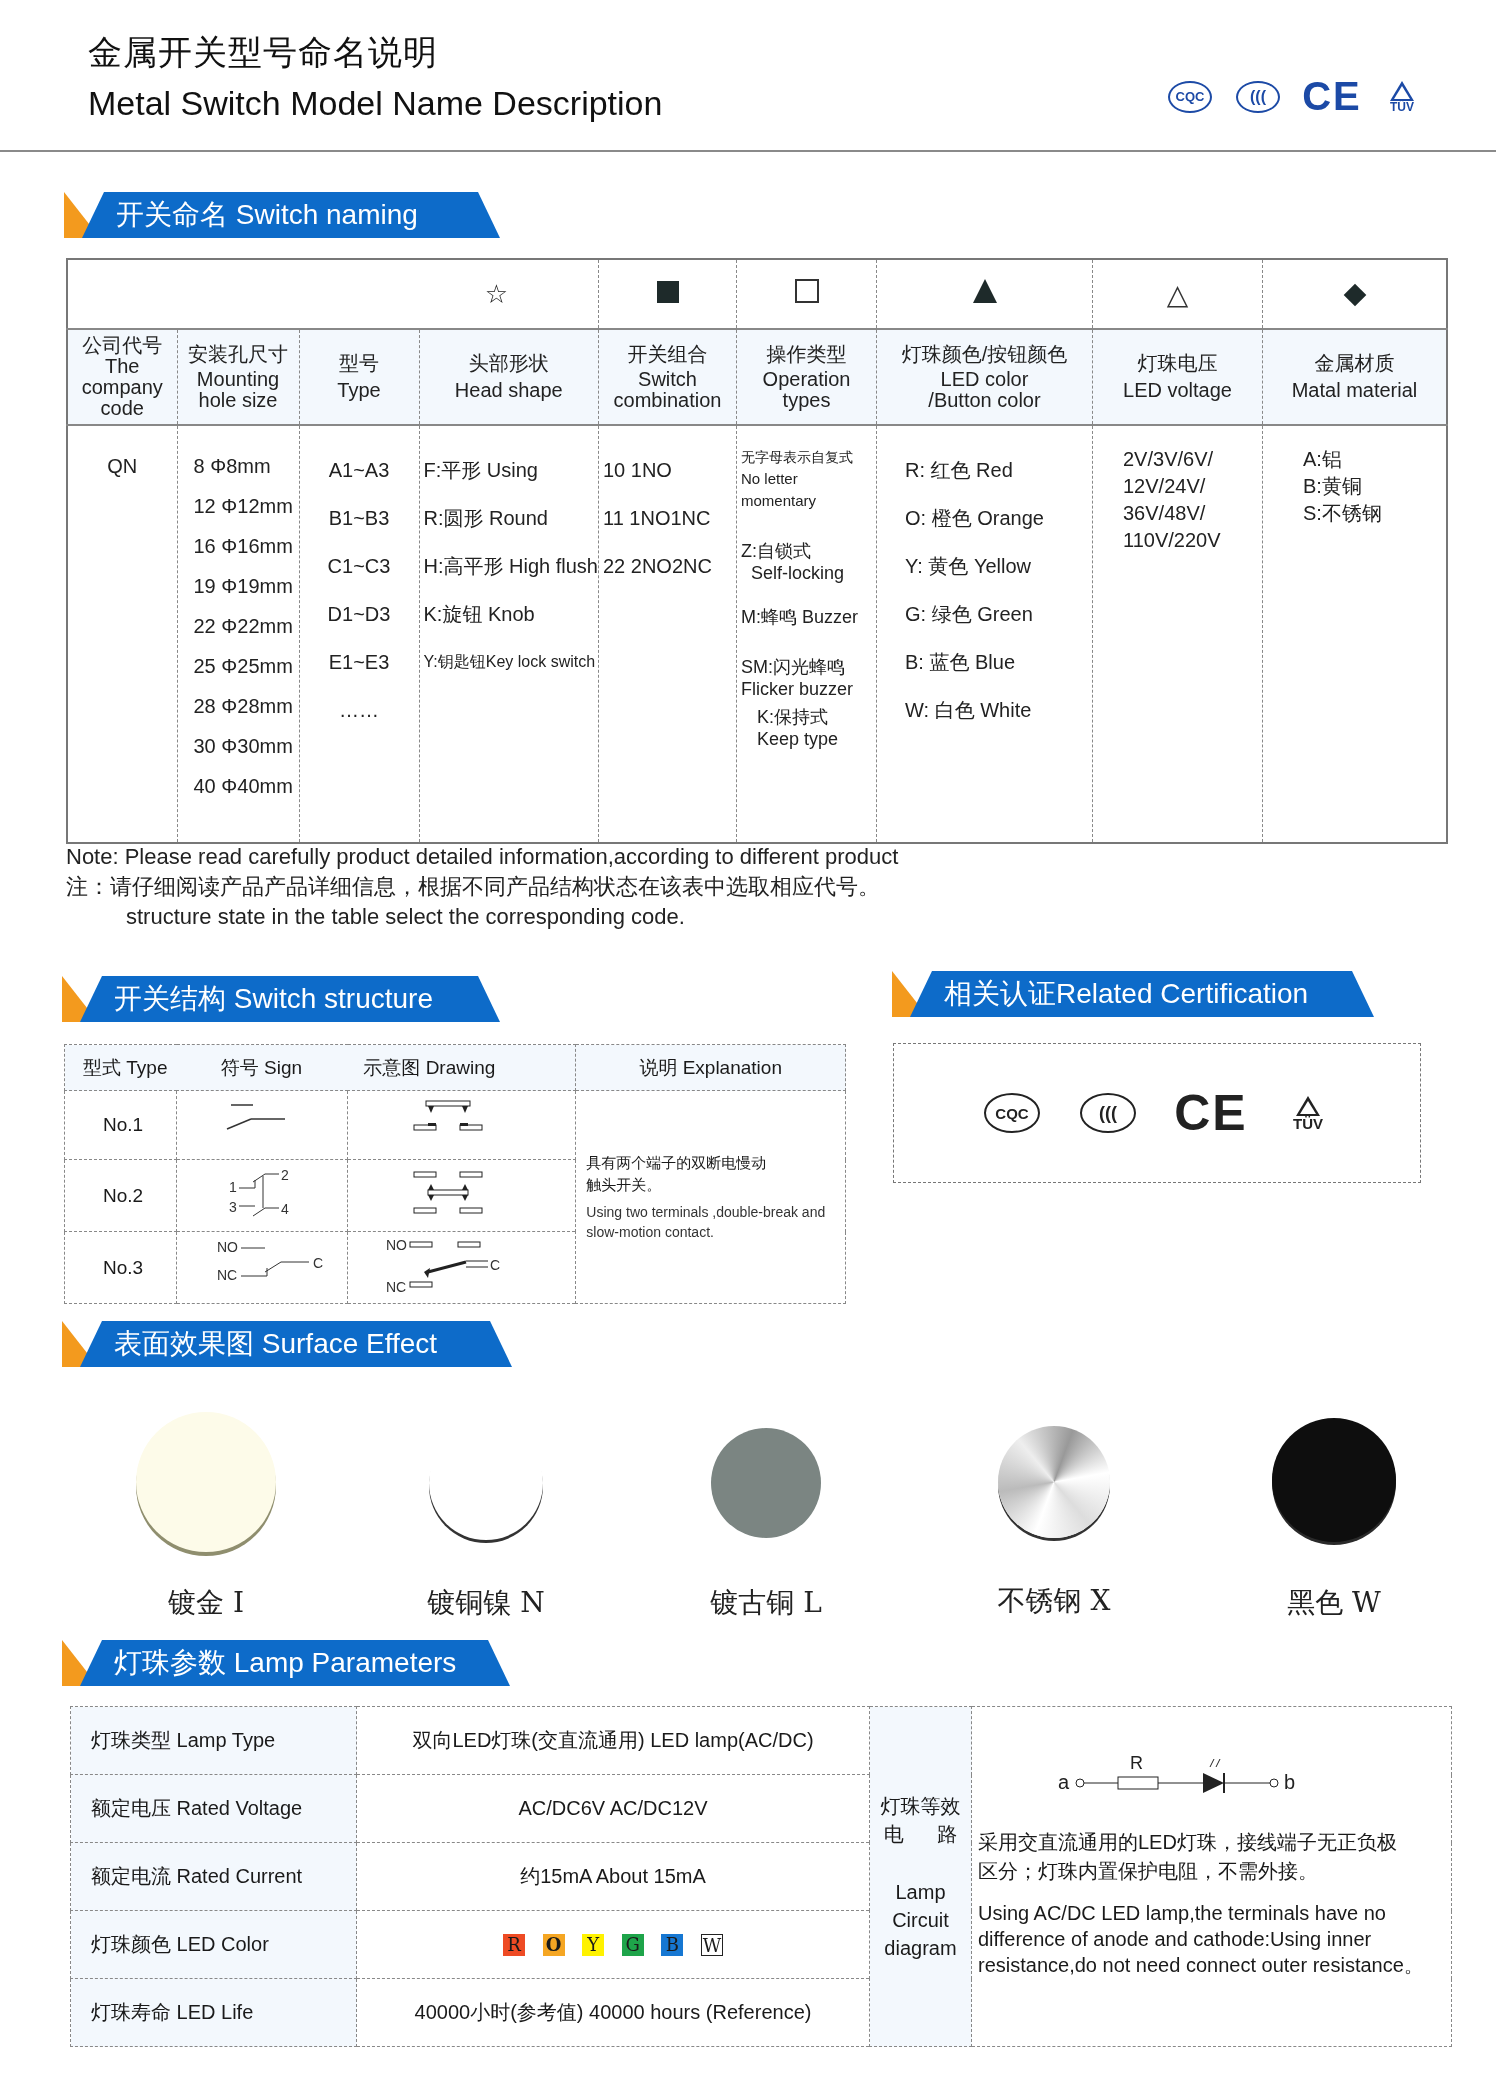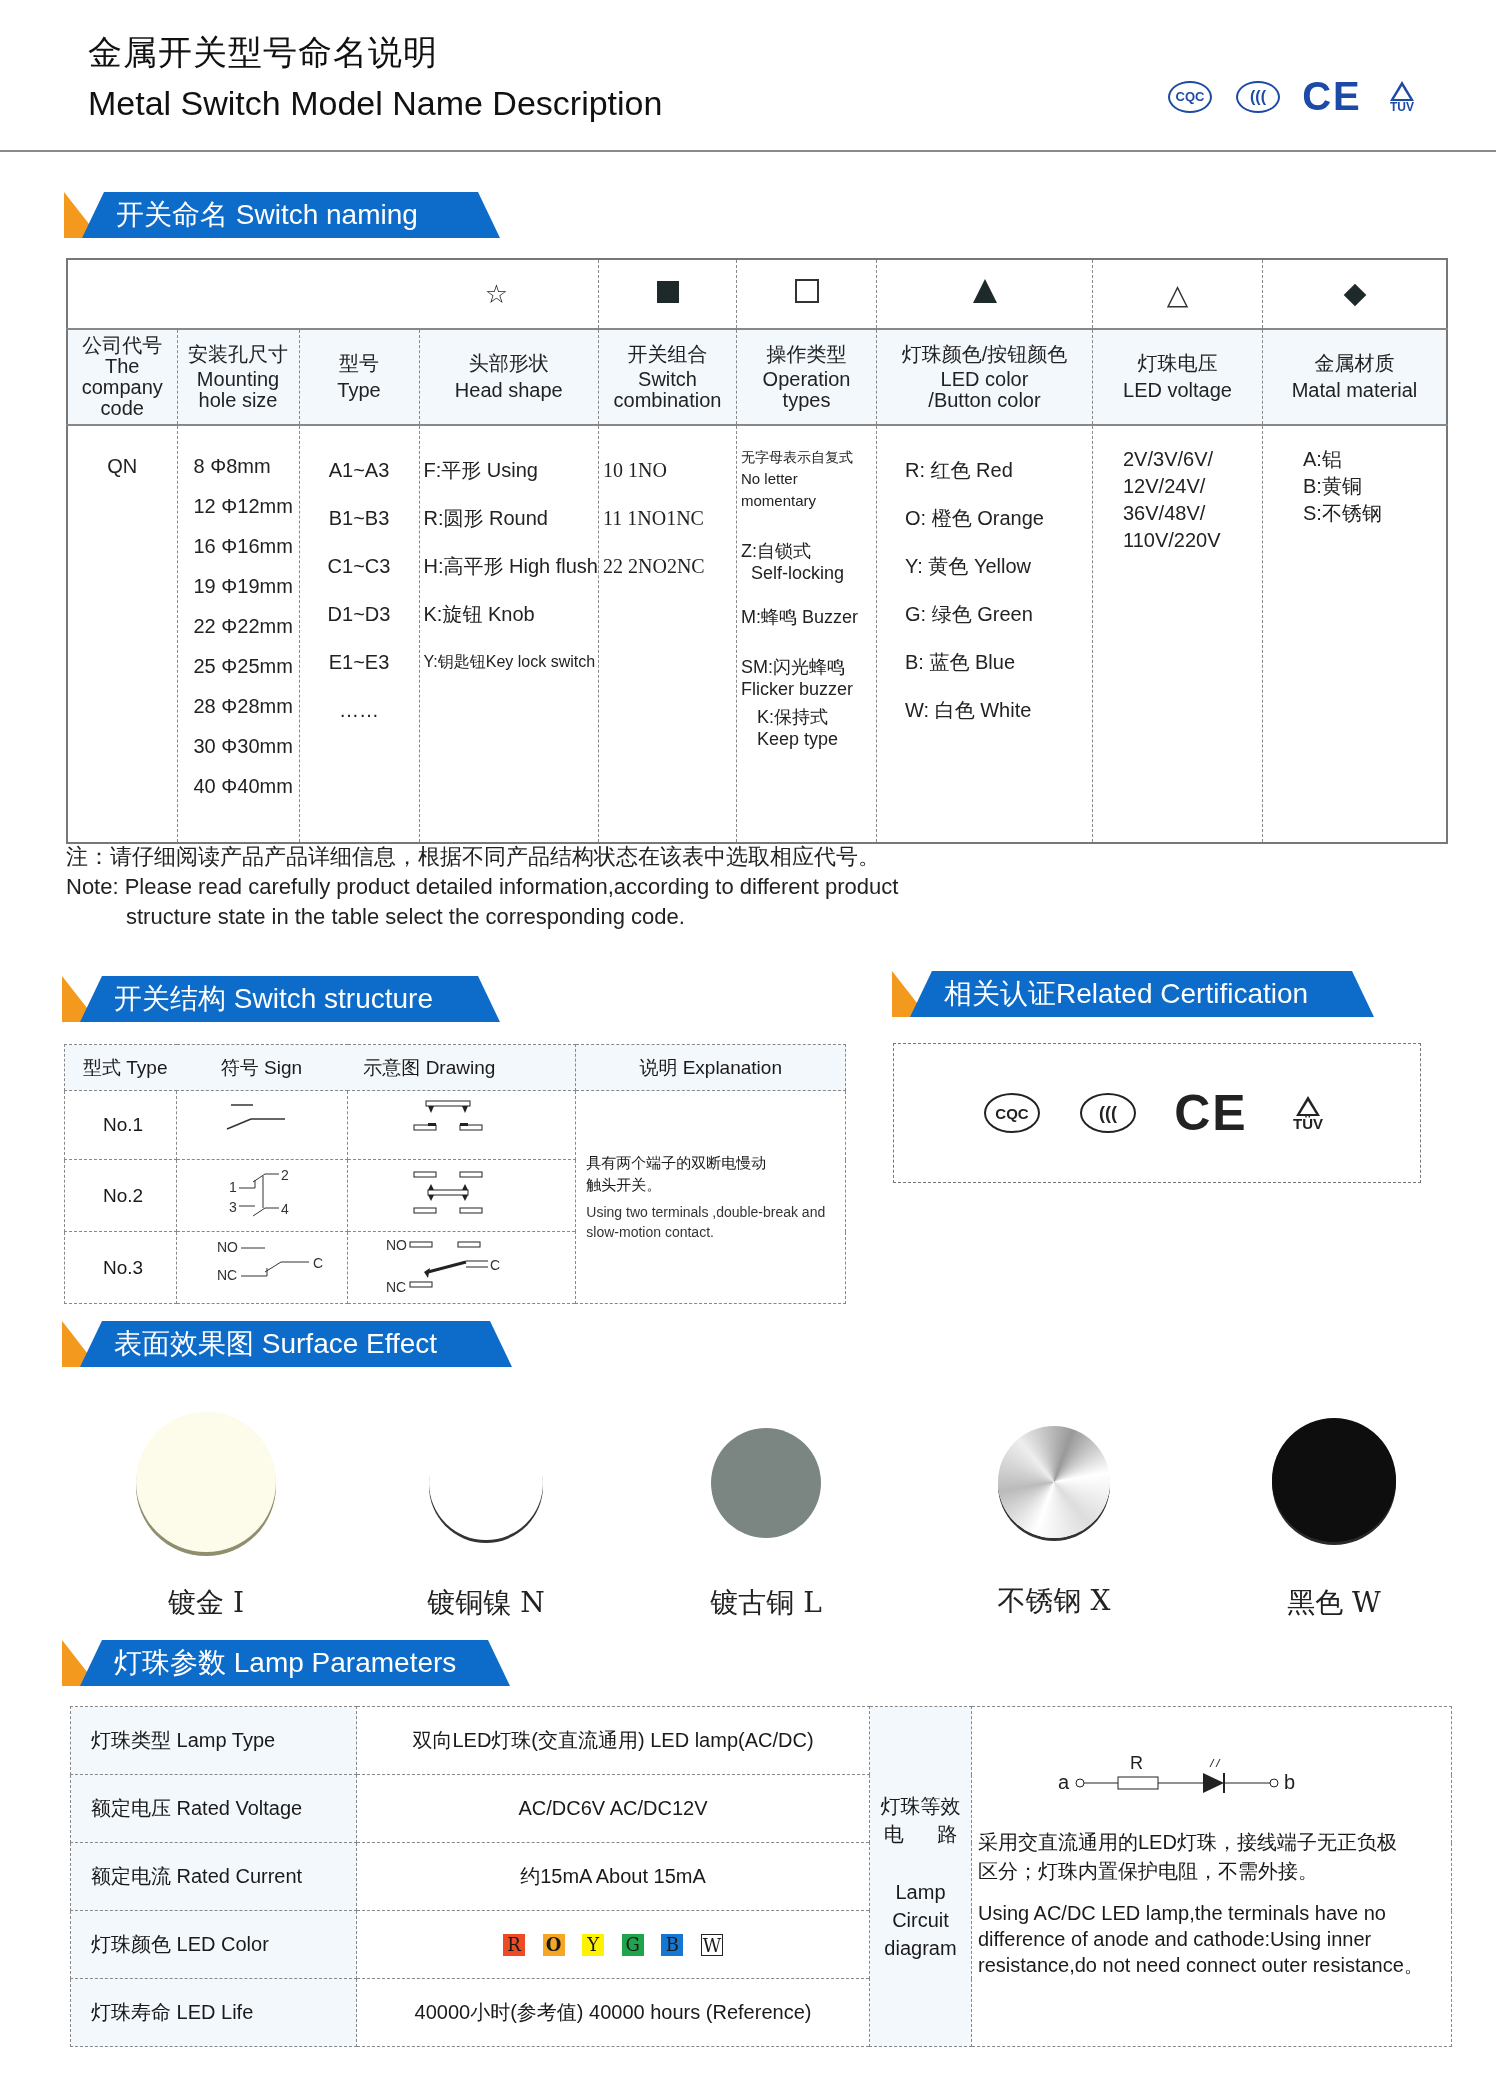--- a/index.html
+++ b/index.html
@@ -159,21 +159,21 @@
     <td>
           <div class="lst" style="padding-left:4px;">
       <div style="line-height:48px;">F:平形 Using</div>
             <div style="line-height:48px;">R:圆形 Round</div>
             <div style="line-height:48px;">H:高平形 High flush</div>
       <div style="line-height:48px;">K:旋钮 Knob</div>
             <div style="line-height:48px;font-size:16px;">Y:钥匙钮Key lock switch</div>
     </div>
         </td>
     <td>
-          <div class="lst" style="padding-left:4px;font-family:Liberation Serif, serif;">
+          <div class="lst" style="padding-left:4px;">
       <div style="line-height:48px;">10  1NO</div>
             <div style="line-height:48px;">11  1NO1NC</div>
             <div style="line-height:48px;">22  2NO2NC</div>
     </div>
         </td>
     <td>
           <div style="padding-left:4px; font-size:18px; line-height:22px;">
       <div style="font-size:14px;">无字母表示自复式</div>
             <div style="font-size:15px;">No letter momentary</div>
       <div style="height:28px;"></div>
@@ -212,22 +212,22 @@
       <div>A:铝</div>
             <div>B:黄铜</div>
             <div>S:不锈钢</div>
     </div>
         </td>
   </tr>
 </tbody>
   </table>
 
 <div class="abs note">
+  <div>Note: Please read carefully product detailed information,according to different product</div>
   <div>注：请仔细阅读产品产品详细信息，根据不同产品结构状态在该表中选取相应代号。</div>
-  <div>Note: Please read carefully product detailed information,according to different product</div>
   <div class="indent">structure state in the table select the corresponding code.</div>
 </div>
 
 <div class="banner" style="left:62px; top:976px; width:438px;">
   <div class="orange"></div>
     <div class="blue" style="width:420px;"></div>
   <span class="label">开关结构 Switch structure</span>
 </div>
 
 <table class="struct">

